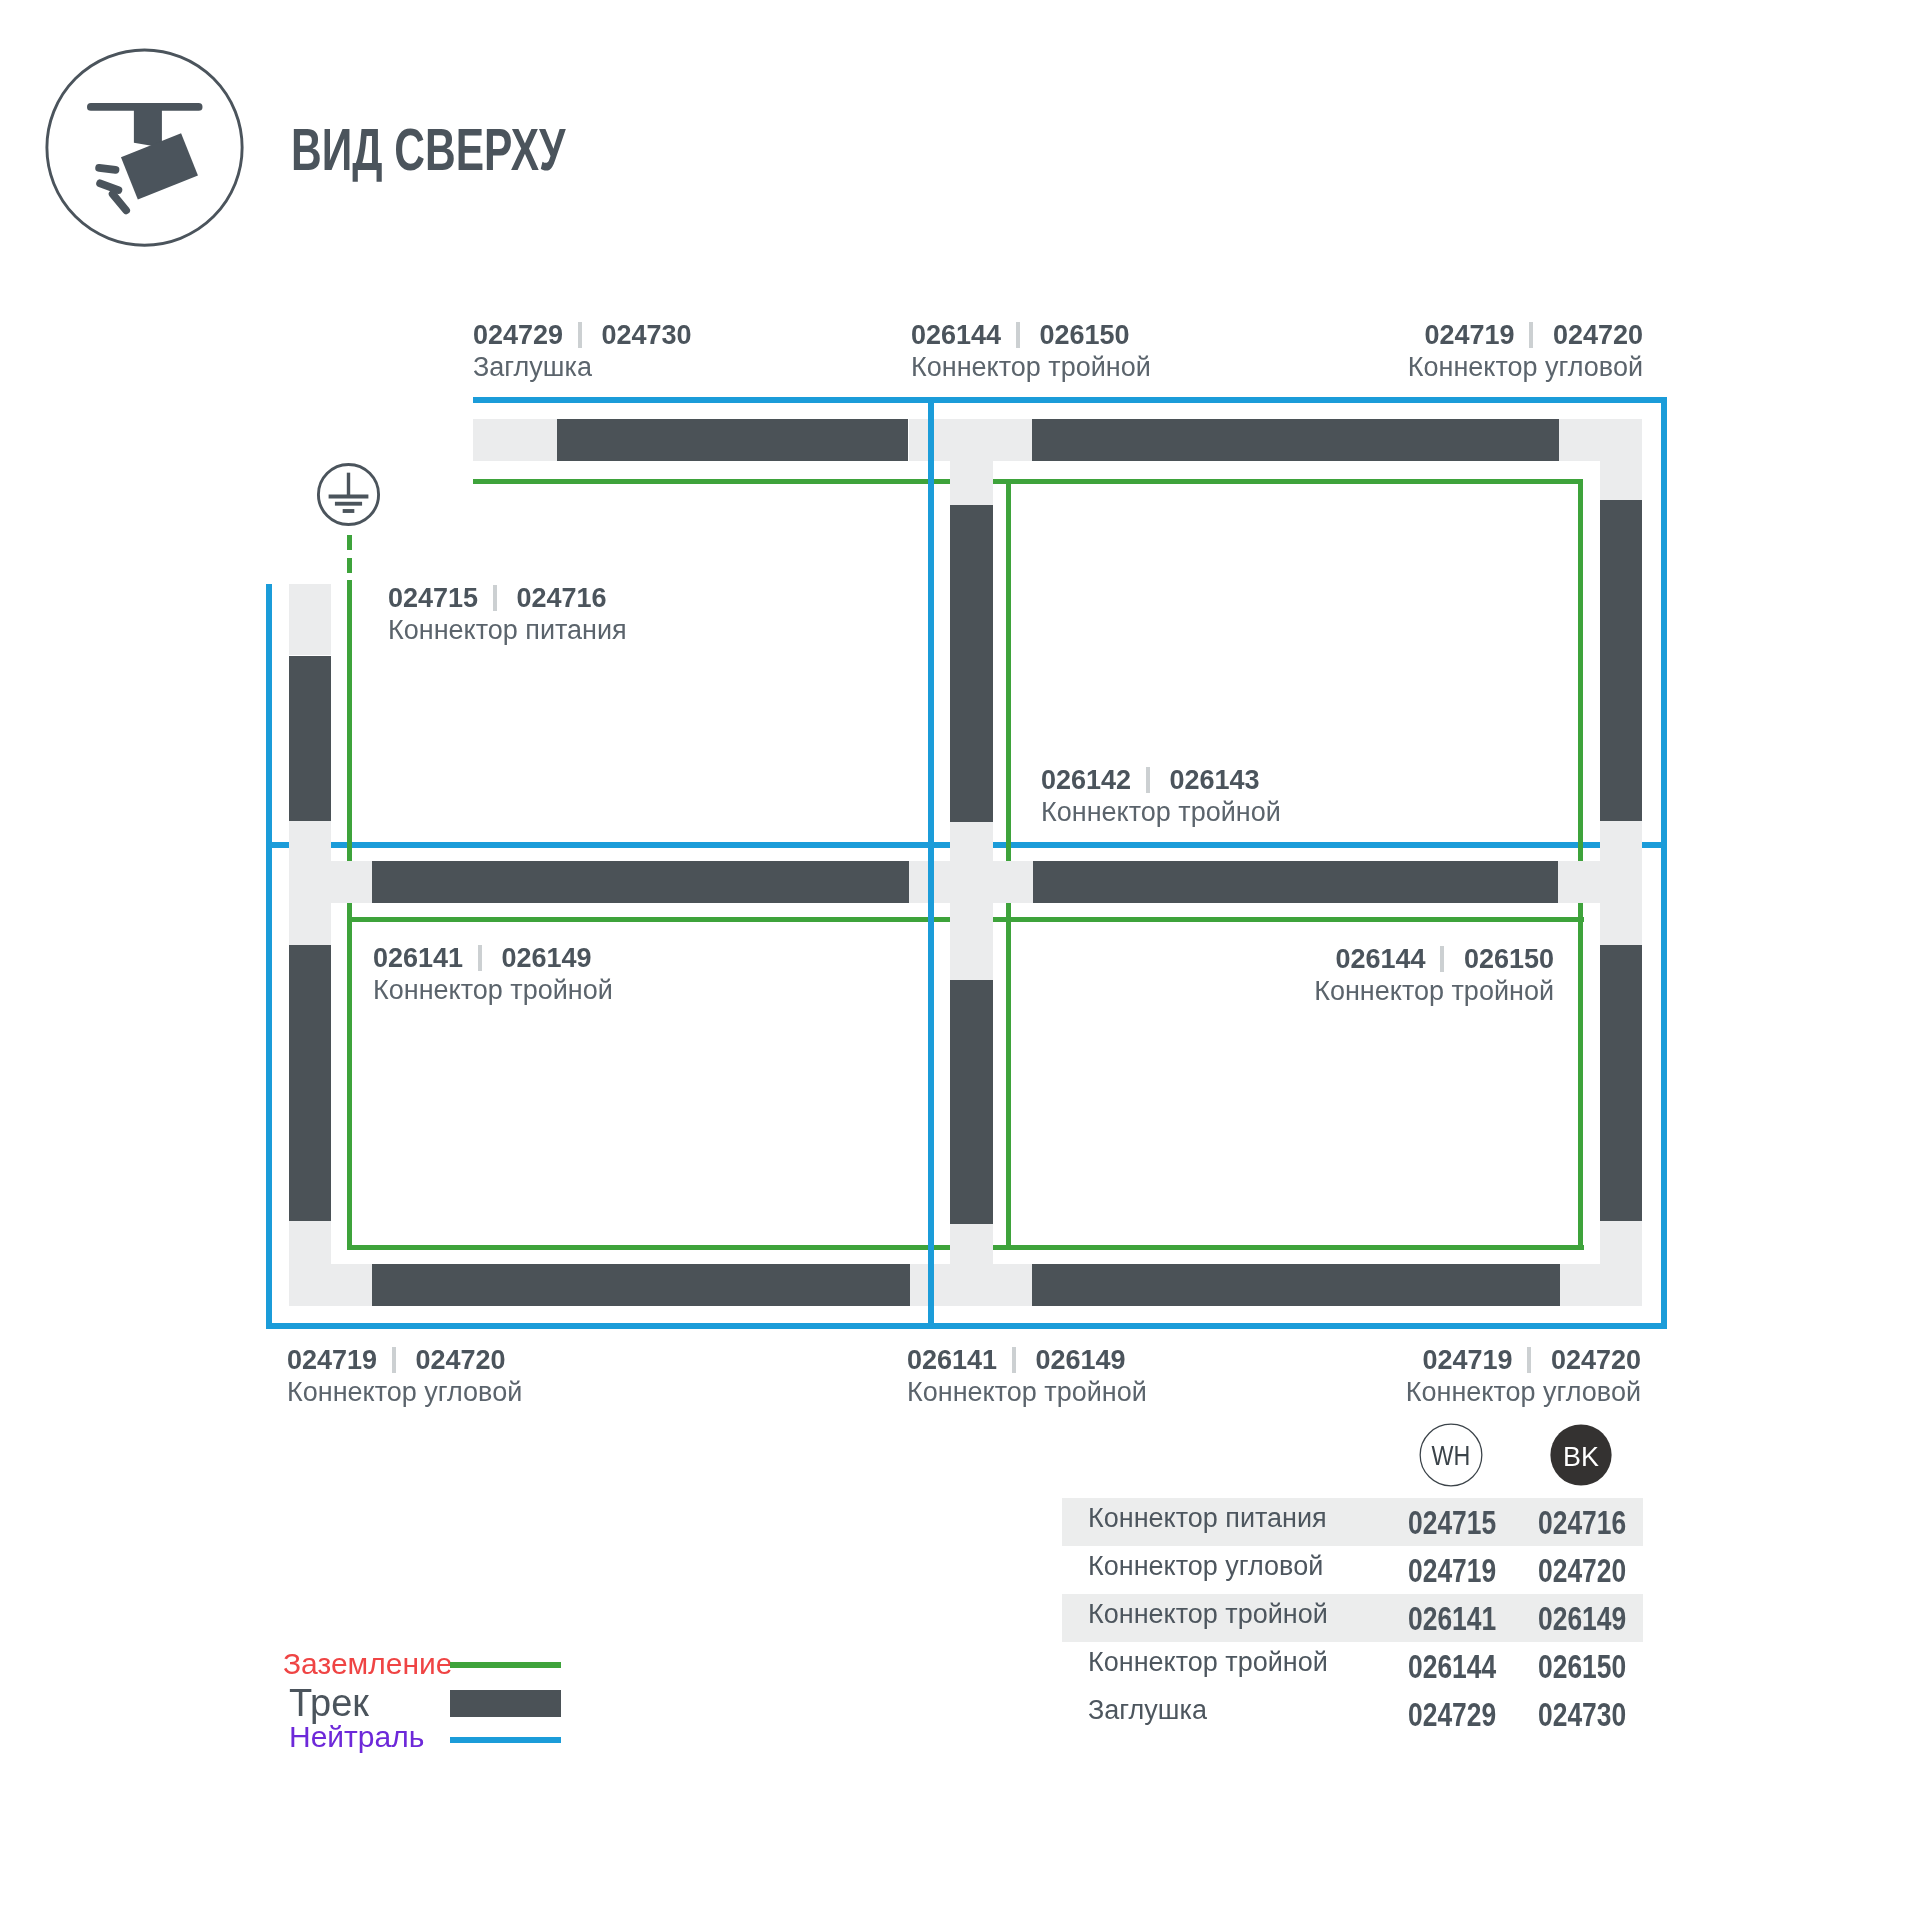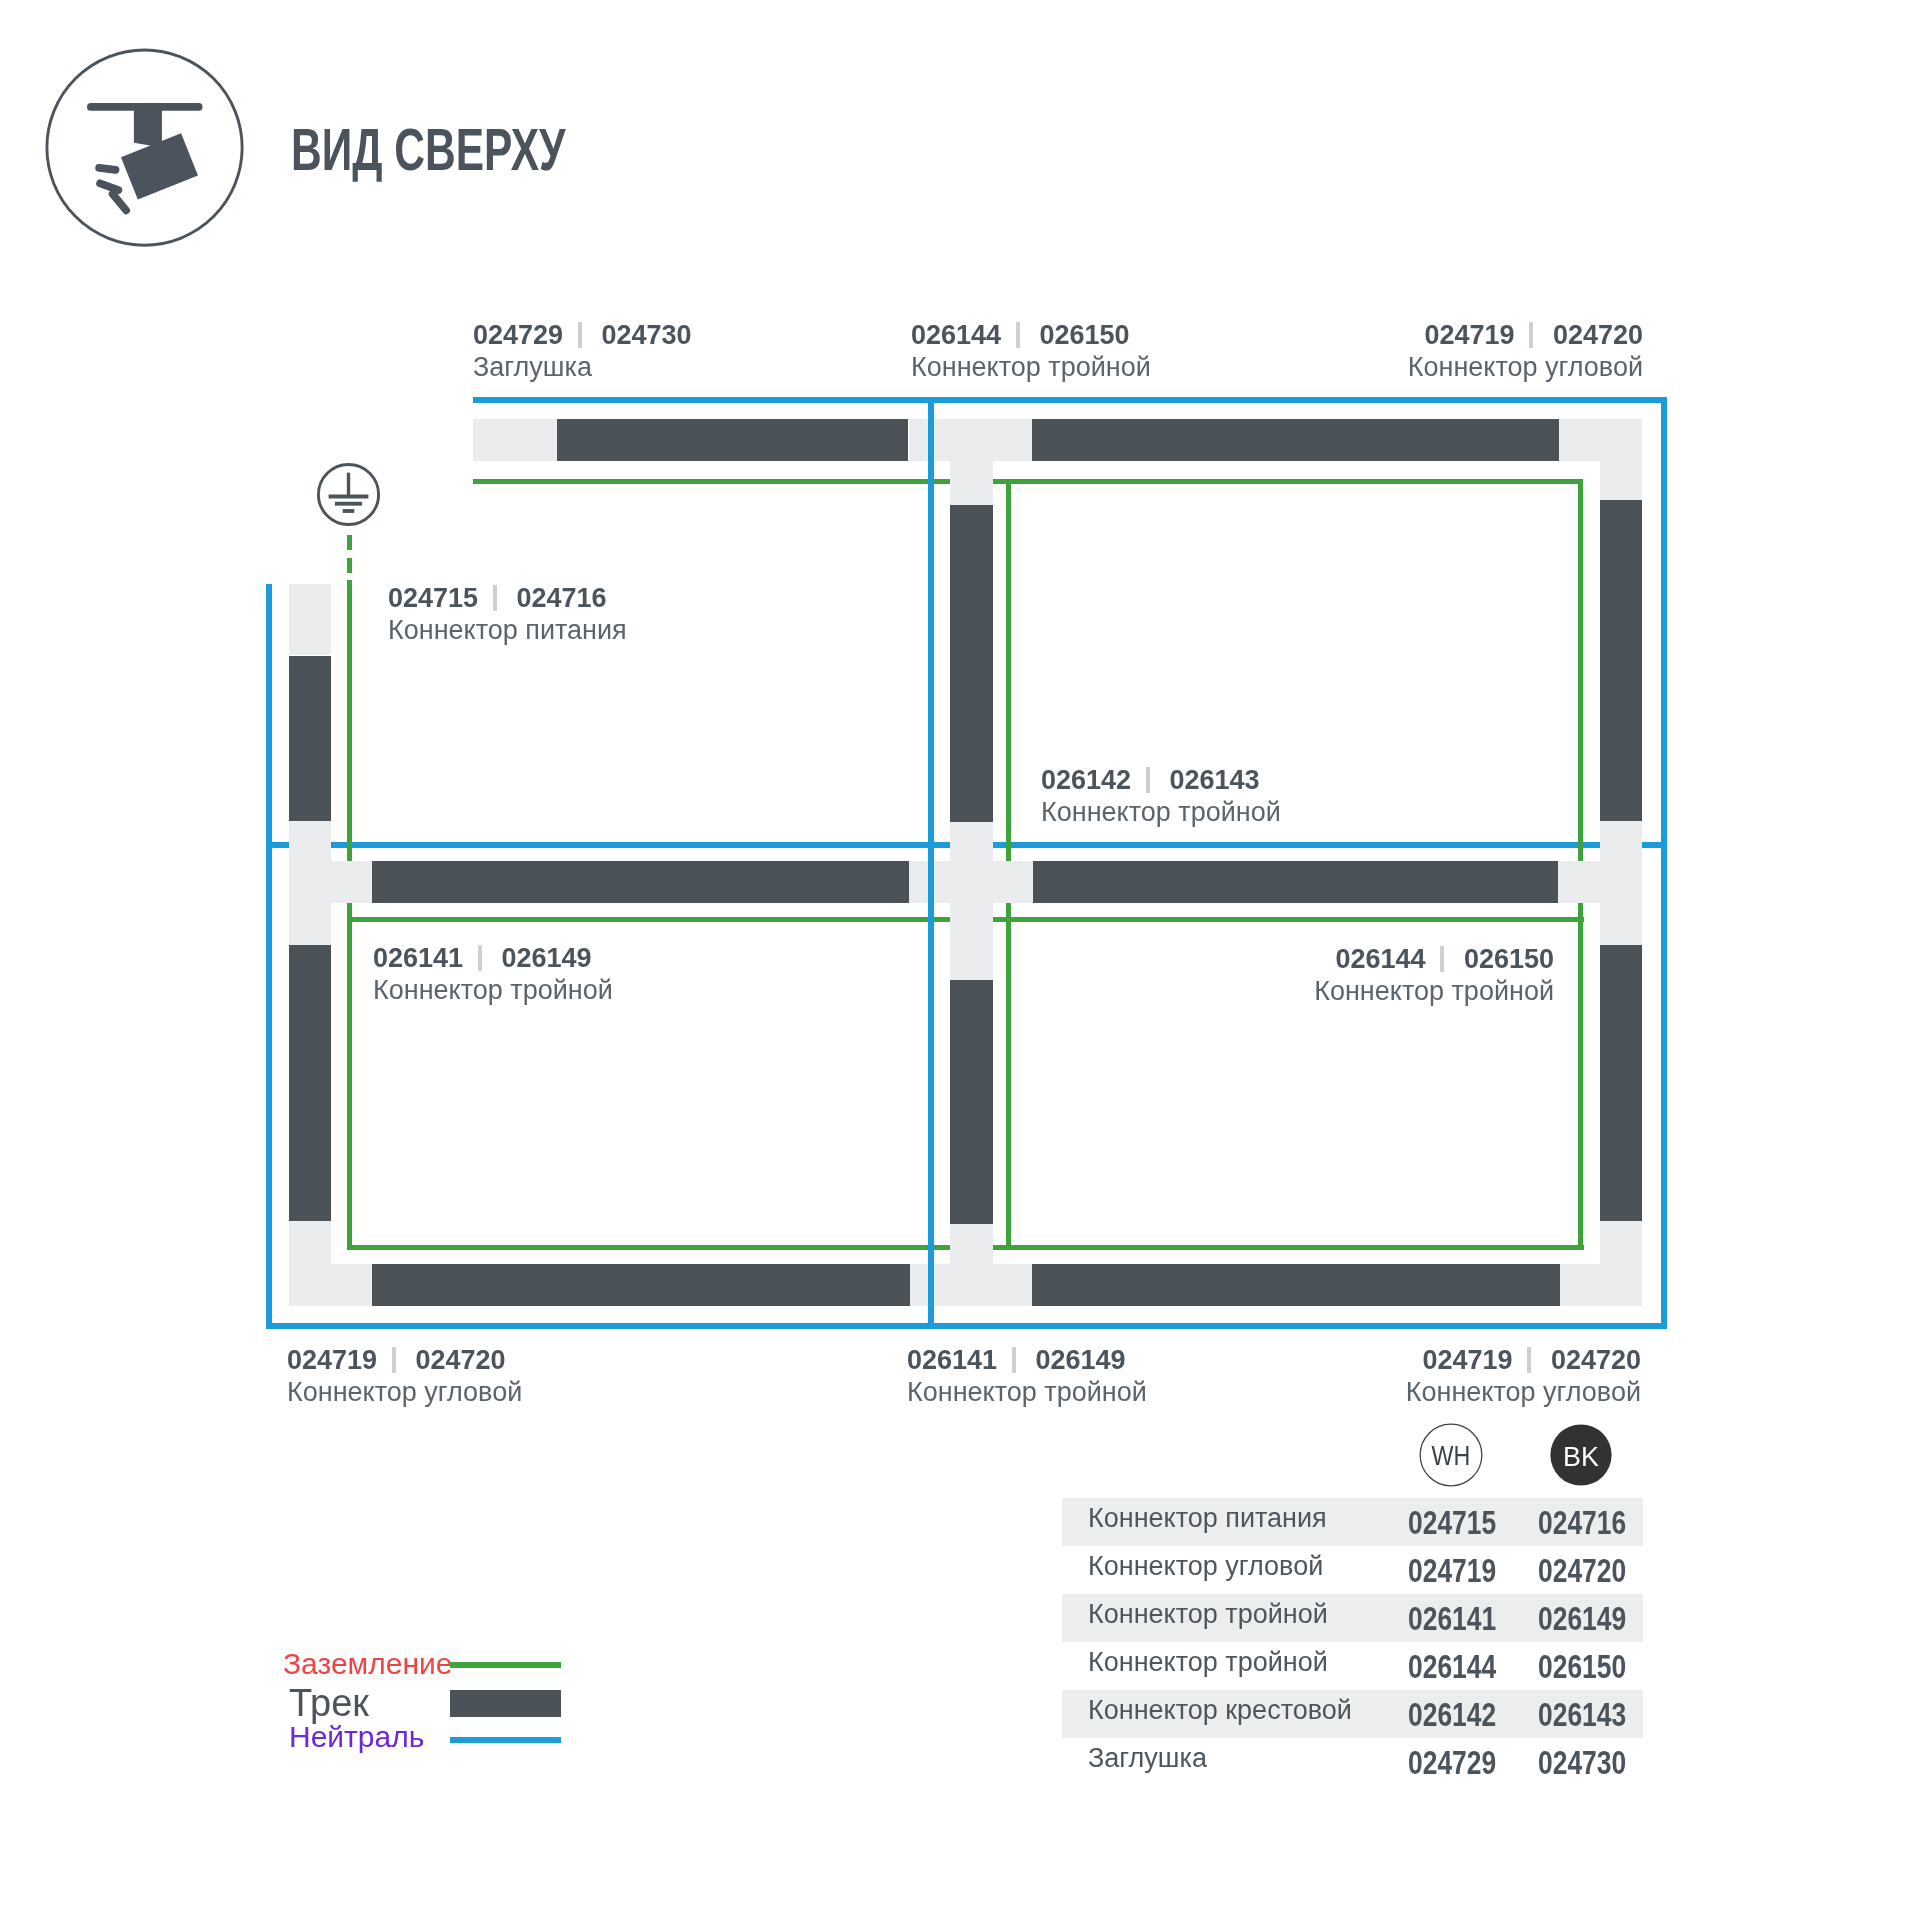--- a/index.html
+++ b/index.html
@@ -207,25 +207,20 @@
     <span style="position:absolute;right:147px;top:7.7px;font-size:33px;line-height:33px;font-weight:700;color:#4b545c;transform:scaleX(0.8);transform-origin:100% 50%">026141</span>
     <span style="position:absolute;right:16.4px;top:7.7px;font-size:33px;line-height:33px;font-weight:700;color:#4b545c;transform:scaleX(0.8);transform-origin:100% 50%">026149</span>
   </div>
 
   <div style="position:relative;height:48px">
     <span style="position:absolute;left:26px;top:6.8px;font-size:27px;line-height:27px;color:#4d565e">Коннектор тройной</span>
     <span style="position:absolute;right:147px;top:7.7px;font-size:33px;line-height:33px;font-weight:700;color:#4b545c;transform:scaleX(0.8);transform-origin:100% 50%">026144</span>
     <span style="position:absolute;right:16.4px;top:7.7px;font-size:33px;line-height:33px;font-weight:700;color:#4b545c;transform:scaleX(0.8);transform-origin:100% 50%">026150</span>
   </div>
 
-  <div style="position:relative;height:48px;background:#eceded">
-    <span style="position:absolute;left:26px;top:6.8px;font-size:27px;line-height:27px;color:#4d565e">Коннектор крестовой</span>
-    <span style="position:absolute;right:147px;top:7.7px;font-size:33px;line-height:33px;font-weight:700;color:#4b545c;transform:scaleX(0.8);transform-origin:100% 50%">026142</span>
-    <span style="position:absolute;right:16.4px;top:7.7px;font-size:33px;line-height:33px;font-weight:700;color:#4b545c;transform:scaleX(0.8);transform-origin:100% 50%">026143</span>
-  </div>
 
   <div style="position:relative;height:48px">
     <span style="position:absolute;left:26px;top:6.8px;font-size:27px;line-height:27px;color:#4d565e">Заглушка</span>
     <span style="position:absolute;right:147px;top:7.7px;font-size:33px;line-height:33px;font-weight:700;color:#4b545c;transform:scaleX(0.8);transform-origin:100% 50%">024729</span>
     <span style="position:absolute;right:16.4px;top:7.7px;font-size:33px;line-height:33px;font-weight:700;color:#4b545c;transform:scaleX(0.8);transform-origin:100% 50%">024730</span>
   </div>
 </div>
 </div>
 
 

